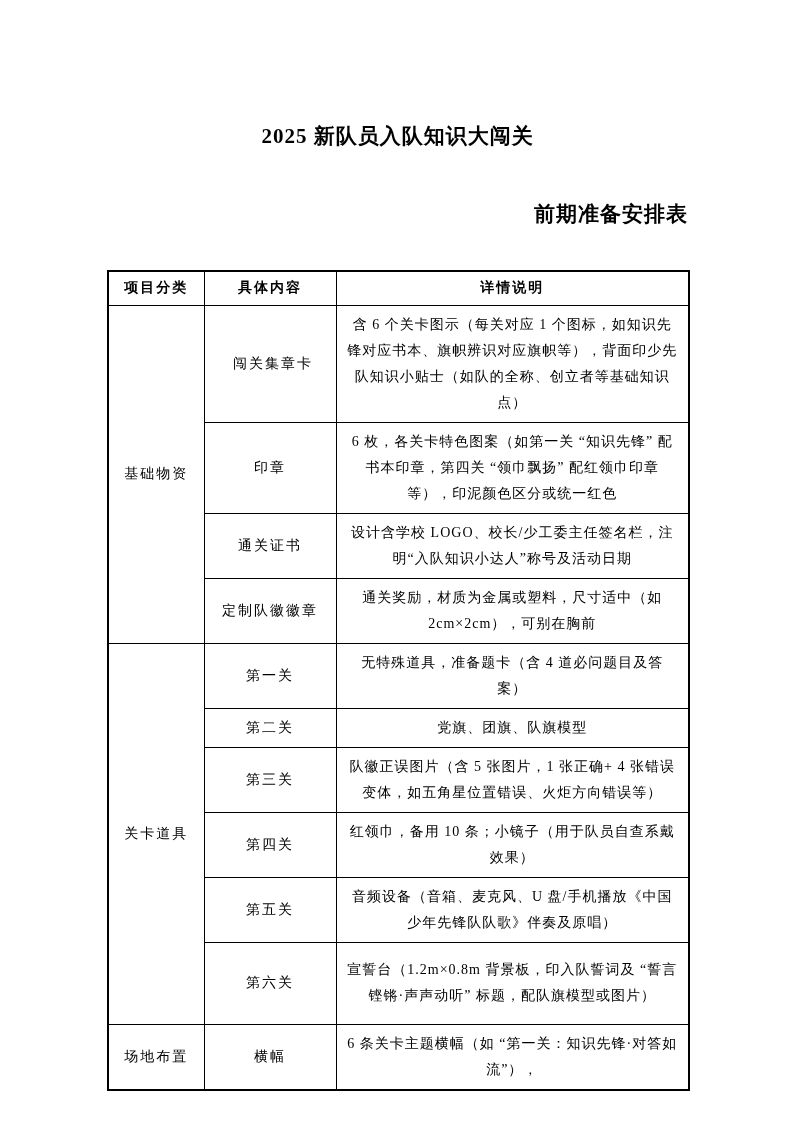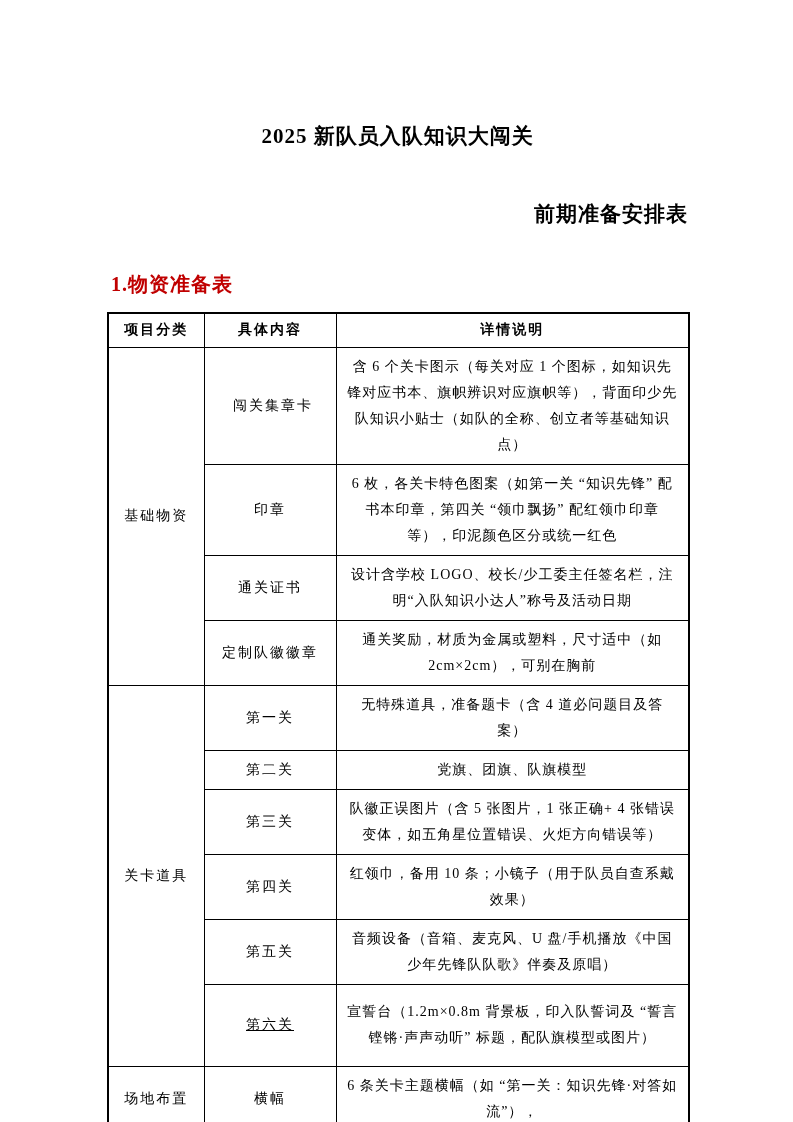--- a/index.html
+++ b/index.html
@@ -81,21 +81,20 @@
     line-height: 26px;
     padding: 6px 10px;
   }
 </style>
 </head>
 <body>
 
 <div class="page">
   <h1 class="doc-title">2025 新队员入队知识大闯关</h1>
   <h2 class="doc-subtitle">前期准备安排表</h2>
-  <div class="section-heading" style="color: rgb(192, 0, 0);">1.物资准备表</div>
 
   <table class="materials">
     <colgroup>
       <col class="c1">
         <col class="c2">
         <col class="c3">
     </colgroup>
     <thead>
       <tr>
         <th>项目分类</th>
@@ -136,21 +135,21 @@
         </tr>
         <tr>
           <td class="item-cell" style="height: 38px;">第四关</td>
           <td class="detail-cell">红领巾，备用 10 条；小镜子（用于队员自查系戴效果）</td>
         </tr>
         <tr>
           <td class="item-cell" style="height: 65px;">第五关</td>
           <td class="detail-cell">音频设备（音箱、麦克风、U 盘/手机播放《中国少年先锋队队歌》伴奏及原唱）</td>
         </tr>
         <tr>
-          <td class="item-cell" style="height: 82px; text-decoration: underline;">第六关</td>
+          <td class="item-cell" style="height: 82px;">第六关</td>
           <td class="detail-cell">宣誓台（1.2m×0.8m 背景板，印入队誓词及 “誓言铿锵·声声动听” 标题，配队旗模型或图片）</td>
         </tr>
         <tr>
           <td class="cat-cell" rowspan="1">场地布置</td>
           <td class="item-cell" style="height: 58px;">横幅</td>
           <td class="detail-cell">6 条关卡主题横幅（如 “第一关：知识先锋·对答如流”），</td>
         </tr>
       </tbody>
   </table>
 </div>

